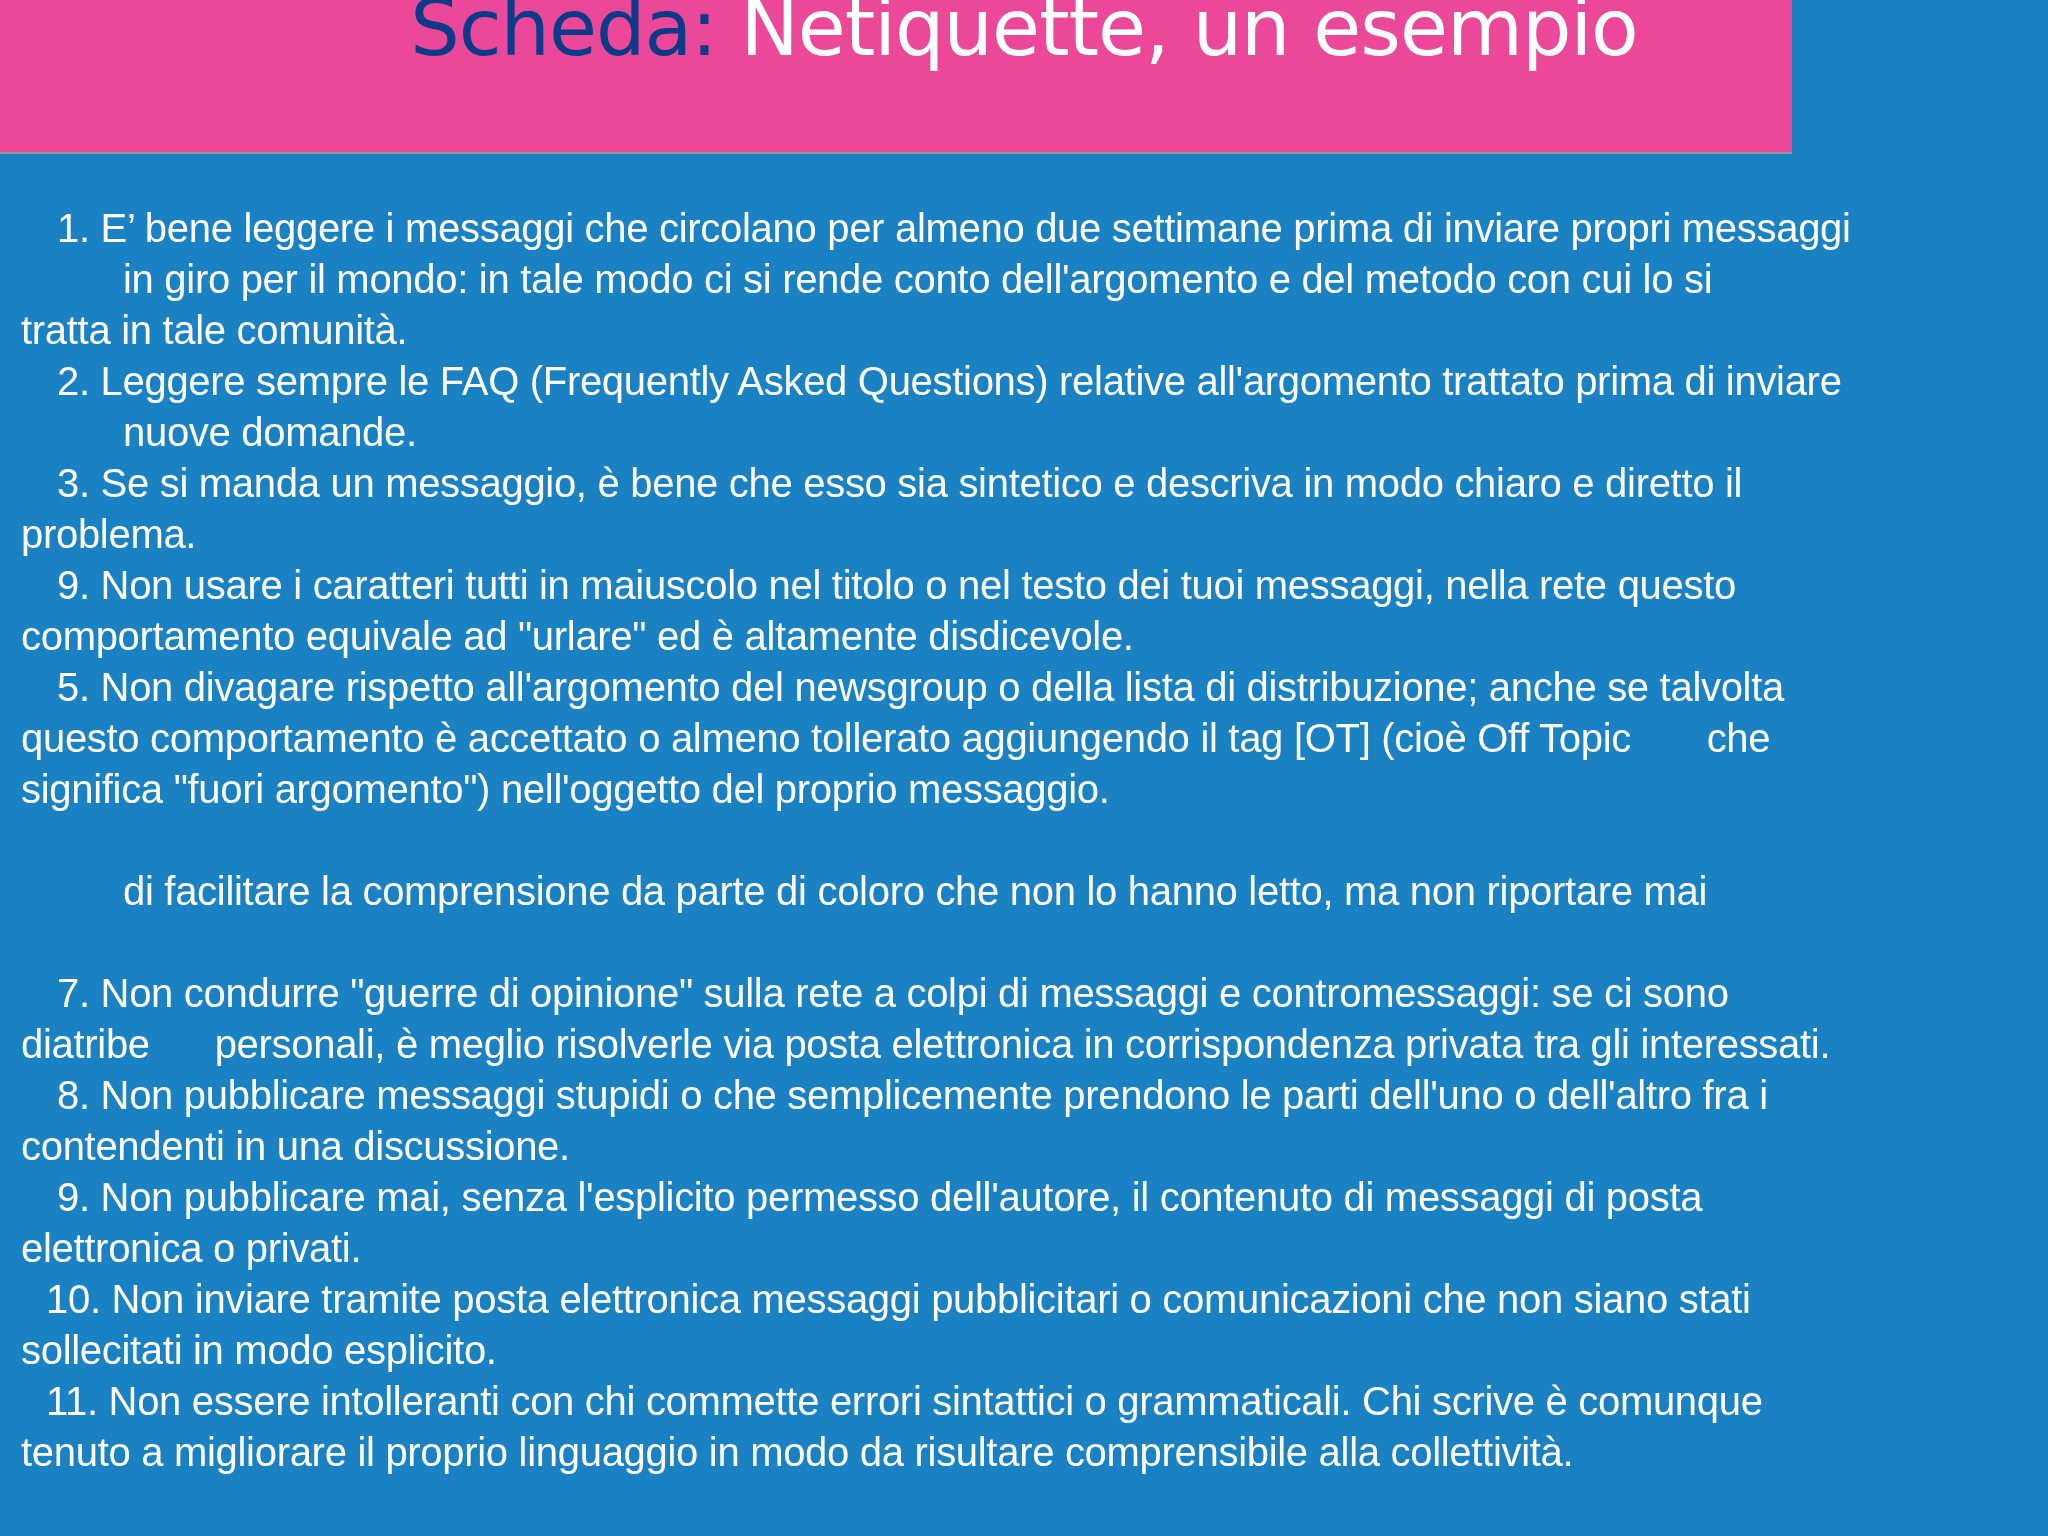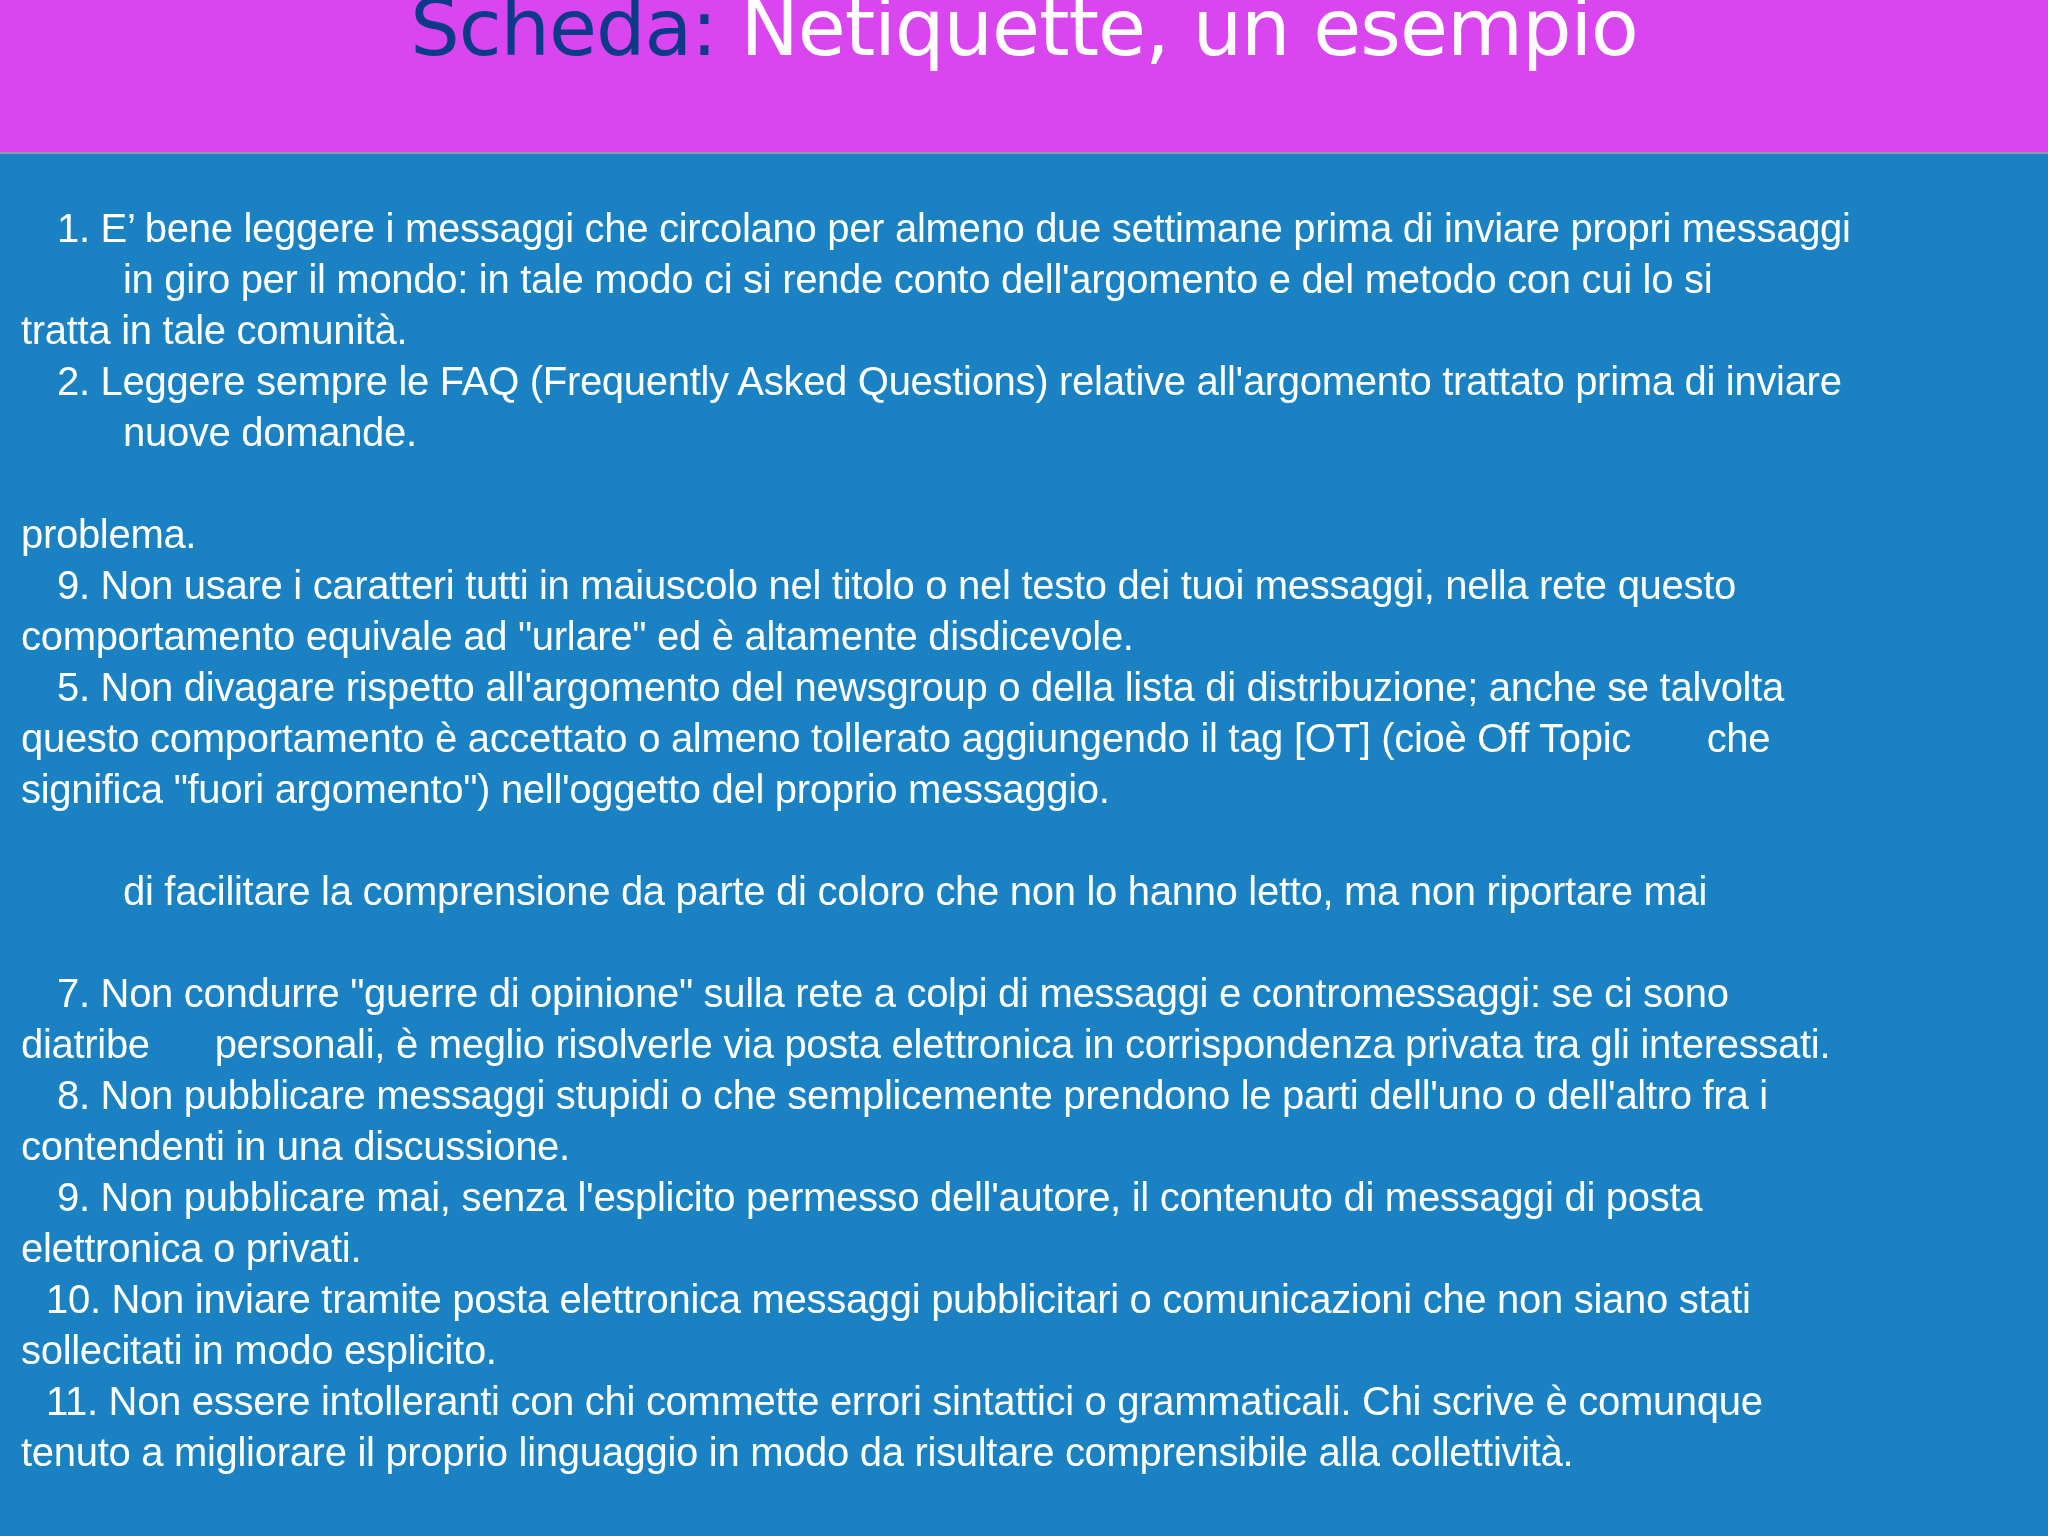--- a/index.html
+++ b/index.html
@@ -1,17 +1,17 @@
 <!DOCTYPE html>
 <html><head>
 <meta charset="utf-8">
 <style>
   html, body { margin:0; padding:0; }
   body { width:2048px; height:1536px; overflow:hidden; background:#1a82c3; position:relative; font-family:"Liberation Sans", sans-serif; }
-  .header { position:absolute; left:0; top:0; width:2048px; height:152px; background:#d946ef; border-bottom:2px solid #8f9aa3; }
+  .header { position:absolute; left:0; top:0; width:1792px; height:152px; background:#ec4899; border-bottom:2px solid #8f9aa3; }
   .title { position:absolute; left:0; width:2048px; top:-22px; text-align:center; font-family:"DejaVu Sans", sans-serif; font-size:78px; line-height:100px; white-space:nowrap; letter-spacing:-1px; }
   .title .lead { color:#0b3a88; }
   .title .rest { color:#ffffff; }
   .body { position:absolute; left:0; top:154px; width:2048px; height:1382px; background:#1a82c3; }
   .line { position:absolute; color:#ffffff; font-size:40px; line-height:51px; white-space:pre; letter-spacing:-0.3px; }
 </style>
 </head>
 <body>
 
 <div class="header">
@@ -19,20 +19,21 @@
     <span class="lead">Scheda:</span><span class="rest"> Netiquette, un esempio</span>
   </div>
 </div>
 
 <div class="body" id="body">
     <div class="line" style="left: 57px; top: 49px;">1. E’ bene leggere i messaggi che circolano per almeno due settimane prima di inviare propri messaggi</div>
     <div class="line" style="left: 123px; top: 100px;">in giro per il mondo: in tale modo ci si rende conto dell'argomento e del metodo con cui lo si</div>
     <div class="line" style="left: 21px; top: 151px;">tratta in tale comunità.</div>
     <div class="line" style="left: 57px; top: 202px;">2. Leggere sempre le FAQ (Frequently Asked Questions) relative all'argomento trattato prima di inviare</div>
     <div class="line" style="left: 123px; top: 253px;">nuove domande.</div>
+    <div class="line" style="left: 57px; top: 304px;">3. Se si manda un messaggio, è bene che esso sia sintetico e descriva in modo chiaro e diretto il</div>
     <div class="line" style="left: 21px; top: 355px;">problema.</div>
     <div class="line" style="left: 57px; top: 406px;">9. Non usare i caratteri tutti in maiuscolo nel titolo o nel testo dei tuoi messaggi, nella rete questo</div>
     <div class="line" style="left: 21px; top: 457px;">comportamento equivale ad "urlare" ed è altamente disdicevole.</div>
     <div class="line" style="left: 57px; top: 508px;">5. Non divagare rispetto all'argomento del newsgroup o della lista di distribuzione; anche se talvolta</div>
     <div class="line" style="left: 21px; top: 559px;">questo comportamento è accettato o almeno tollerato aggiungendo il tag [OT] (cioè Off Topic       che</div>
     <div class="line" style="left: 21px; top: 610px;">significa "fuori argomento") nell'oggetto del proprio messaggio.</div>
     <div class="line" style="left: 123px; top: 712px;">di facilitare la comprensione da parte di coloro che non lo hanno letto, ma non riportare mai</div>
     <div class="line" style="left: 57px; top: 814px;">7. Non condurre "guerre di opinione" sulla rete a colpi di messaggi e contromessaggi: se ci sono</div>
     <div class="line" style="left: 21px; top: 865px;">diatribe      personali, è meglio risolverle via posta elettronica in corrispondenza privata tra gli interessati.</div>
     <div class="line" style="left: 57px; top: 916px;">8. Non pubblicare messaggi stupidi o che semplicemente prendono le parti dell'uno o dell'altro fra i</div>

